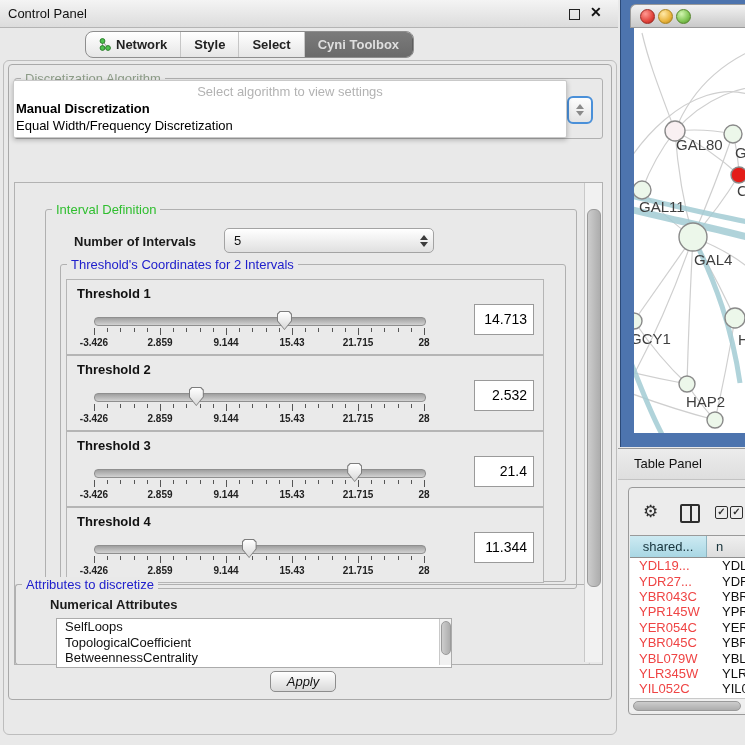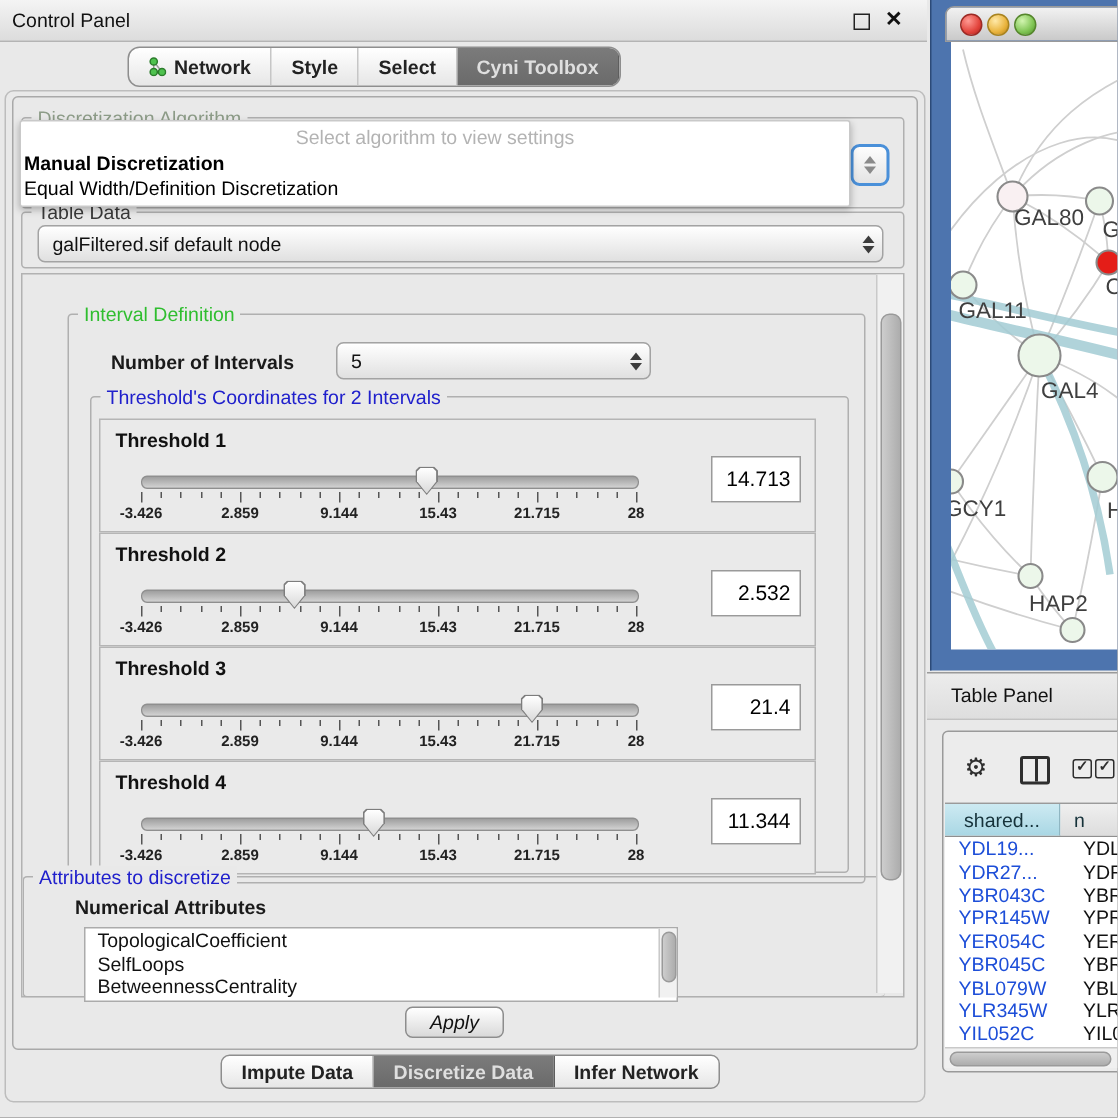--- a/index.html
+++ b/index.html
@@ -104,21 +104,21 @@
   .colicon{width:16px;height:15px;border:2px solid #2e2e2e;border-radius:2px;position:relative;}
   .colicon:before{content:"";position:absolute;left:50%;top:0;width:2px;height:100%;background:#2e2e2e;}
   .chk{width:11px;height:11px;border:1.5px solid #2e2e2e;border-radius:2px;font-size:10px;line-height:10px;
        text-align:center;color:#2e2e2e;font-weight:bold;}
   #tbl{left:1px;top:47px;width:128px;height:162px;background:#fff;border-top:1px solid #9a9a9a;overflow:hidden;}
   .th-row{display:flex;height:21px;border-bottom:1px solid #8f8f8f;}
   .th-cell{font-size:13px;color:#16323a;display:flex;align-items:center;justify-content:center;}
   .th-c1{width:76px;background:linear-gradient(#cdeaf2,#a9d7e4);border-right:1px solid #8fb6c2;}
   .th-c2{flex:1;background:linear-gradient(#efefef,#dddddd);justify-content:flex-start;padding-left:9px;}
   .t-row{display:flex;height:15.4px;align-items:center;}
-  .t-c1{width:76px;padding-left:9px;font-size:13px;color:#1d4ed8;white-space:nowrap;overflow:hidden;}
+  .t-c1{width:76px;padding-left:9px;font-size:13px;color:#ef4444;white-space:nowrap;overflow:hidden;}
   .t-c2{flex:1;padding-left:7px;font-size:13px;color:#111;white-space:nowrap;overflow:hidden;}
 
   svg text{font-family:"Liberation Sans",sans-serif;}
 </style>
 </head>
 <body>
 
 <div id="root">
 
   <div class="abs" id="titlebar">
@@ -159,34 +159,24 @@
     <div class="stepper" style="width:100%;">
         <div class="up" style="border-bottom-color:#8a8a8a;"></div>
         <div class="dn" style="border-top-color:#8a8a8a;"></div>
       </div>
   </div>
 
   <div class="abs" id="algo-popup">
     <div id="popup-hint">Select algorithm to view settings</div>
     <div id="popup-opts">
         <div class="popup-opt sel" style="top: 20px;">Manual Discretization</div>
-        <div class="popup-opt" style="top: 37px;">Equal Width/Definition Discretization</div>
-      </div>
-  </div>
-
-  <div class="abs group" style="left:14px;top:141px;width:587px;height:36px;">
-    <span class="group-title t-dark">Table Data</span>
-    <div class="combo abs" style="left:10px;top:8px;width:562px;height:23px;">
-      <div class="val">galFiltered.sif default node</div>
-      <div class="stepper">
-          <div class="up"></div>
-          <div class="dn"></div>
-        </div>
-    </div>
-  </div>
+        <div class="popup-opt" style="top: 37px;">Equal Width/Frequency Discretization</div>
+      </div>
+  </div>
+
 
   <div class="abs" id="viewport">
 
     <div class="abs group" style="left:30px;top:26px;width:530px;height:378px;">
       <span class="group-title t-green">Interval Definition</span>
 
       <div class="abs" style="left:28px;top:24px;font-weight:bold;">Number of Intervals</div>
       <div class="combo abs" style="left:178px;top:18px;width:208px;height:23px;">
         <div class="val">5</div>
         <div class="stepper">
@@ -371,47 +361,36 @@
               <div class="thr-value">11.344</div>
             </div>
           </div>
       </div>
     </div>
 
     <div class="abs group" style="left:0px;top:401px;width:574px;height:79px;border-right:none;">
       <span class="group-title t-blue">Attributes to discretize</span>
       <div class="abs" style="left:34px;top:12px;font-weight:bold;">Numerical Attributes</div>
       <div class="abs" id="attr-list">
+          <div class="attr-item">SelfLoops</div>
           <div class="attr-item">TopologicalCoefficient</div>
-          <div class="attr-item">SelfLoops</div>
           <div class="attr-item">BetweennessCentrality</div>
         </div>
       <div class="abs sb-track-v" style="left:423px;top:34px;width:11px;height:46px;">
         <div class="sb-thumb abs" style="left:1px;top:2px;width:8px;height:32px;"></div>
       </div>
     </div>
   </div>
 
   <div class="abs sb-track-v" style="left:584px;top:183px;width:17px;height:479px;">
     <div class="sb-thumb abs" style="left:2px;top:26px;width:12px;height:376px;"></div>
   </div>
 
   <div class="abs push-btn" style="left:270px;top:671px;width:64px;height:19px;line-height:19px;font-style:italic;">Apply</div>
 
-  <div class="abs tabbar" id="bottom-tabbar" style="left:147px;top:703px;height:21px;border-radius:6px;">
-      <div class="tab">
-        <span>Impute Data</span>
-      </div>
-      <div class="tab sel">
-        <span>Discretize Data</span>
-      </div>
-      <div class="tab">
-        <span>Infer Network</span>
-      </div>
-    </div>
 
   <div class="abs" id="net-window">
     <div class="abs" id="net-titlebar">
       <div class="light" id="light-red"></div>
       <div class="light" id="light-yellow"></div>
       <div class="light" id="light-green"></div>
     </div>
     <div class="abs" id="net-canvas">
       <svg id="net-svg" width="112" height="405" viewBox="0 0 112 405">
         <g stroke="#cfcfcf" stroke-width="1.2" fill="none">

